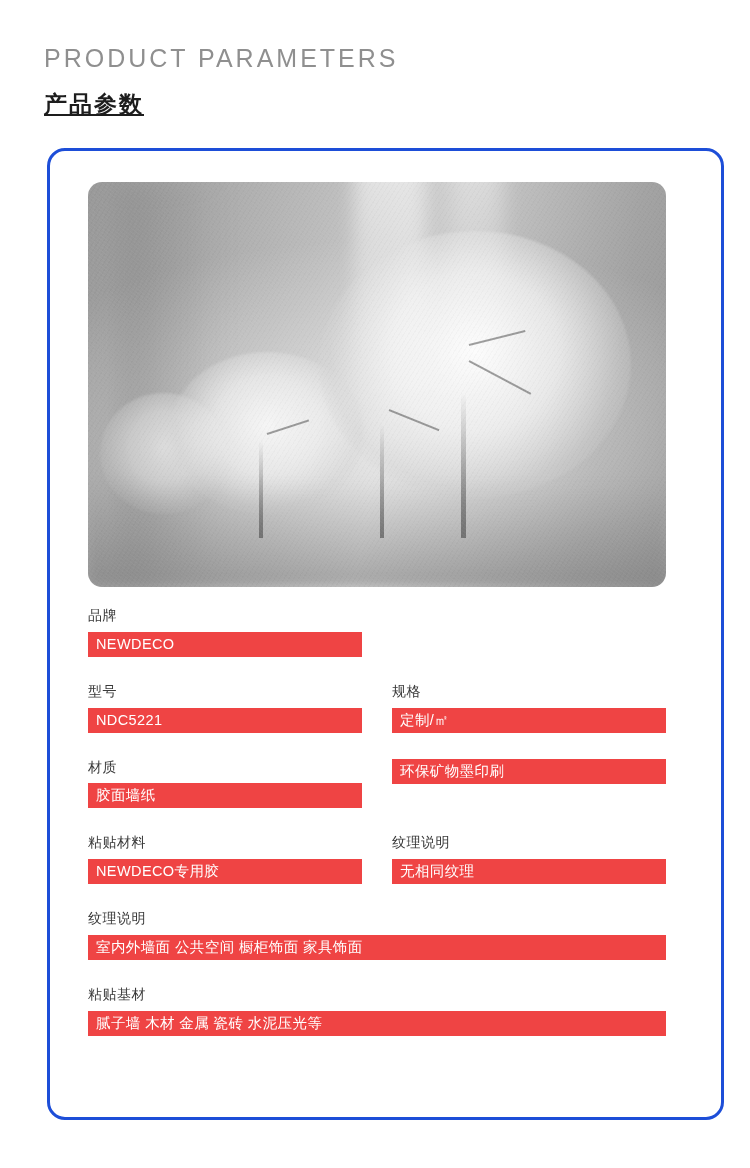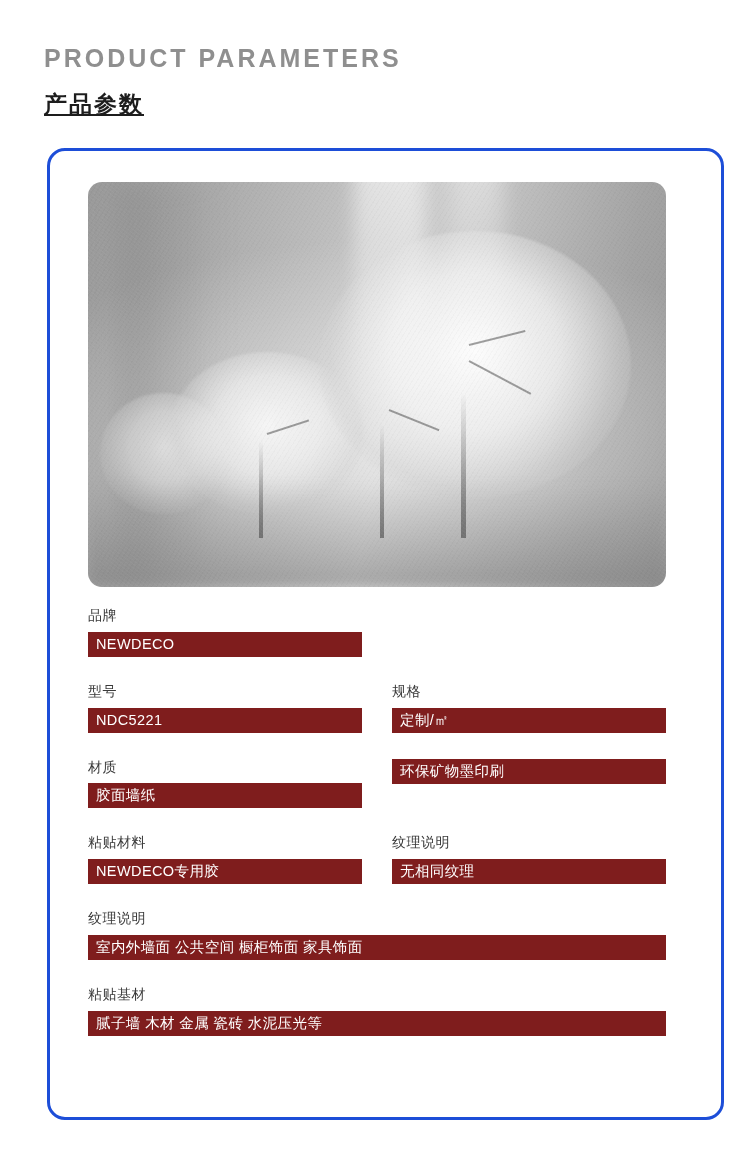--- a/index.html
+++ b/index.html
@@ -21,21 +21,21 @@
     box-sizing: border-box;
   }
   
   .header {
     padding: 42px 0 0 44px;
   }
   .header-en {
     font-size: 25px;
     letter-spacing: 3px;
     color: #8f8f8f;
-    font-weight: 700;
+    font-weight: 400;
     line-height: 1.3;
   }
   .header-cn {
     margin-top: 14px;
     font-size: 23px;
     font-weight: bold;
     letter-spacing: 2px;
     color: #1d1d1d;
     text-decoration: underline;
   }
@@ -157,21 +157,21 @@
     width: 578px;
   }
   .cell-label {
     font-size: 14px;
     color: #3a3a3a;
     margin-bottom: 8px;
     letter-spacing: 0.5px;
     line-height: 1.2;
   }
   .cell-value {
-    background: #7f1d1d;
+    background: #ef4444;
     color: #ffffff;
     font-size: 14.5px;
     line-height: 25px;
     height: 25px;
     padding: 0 8px;
     letter-spacing: 0.4px;
     white-space: nowrap;
     overflow: hidden;
   }
 </style>

